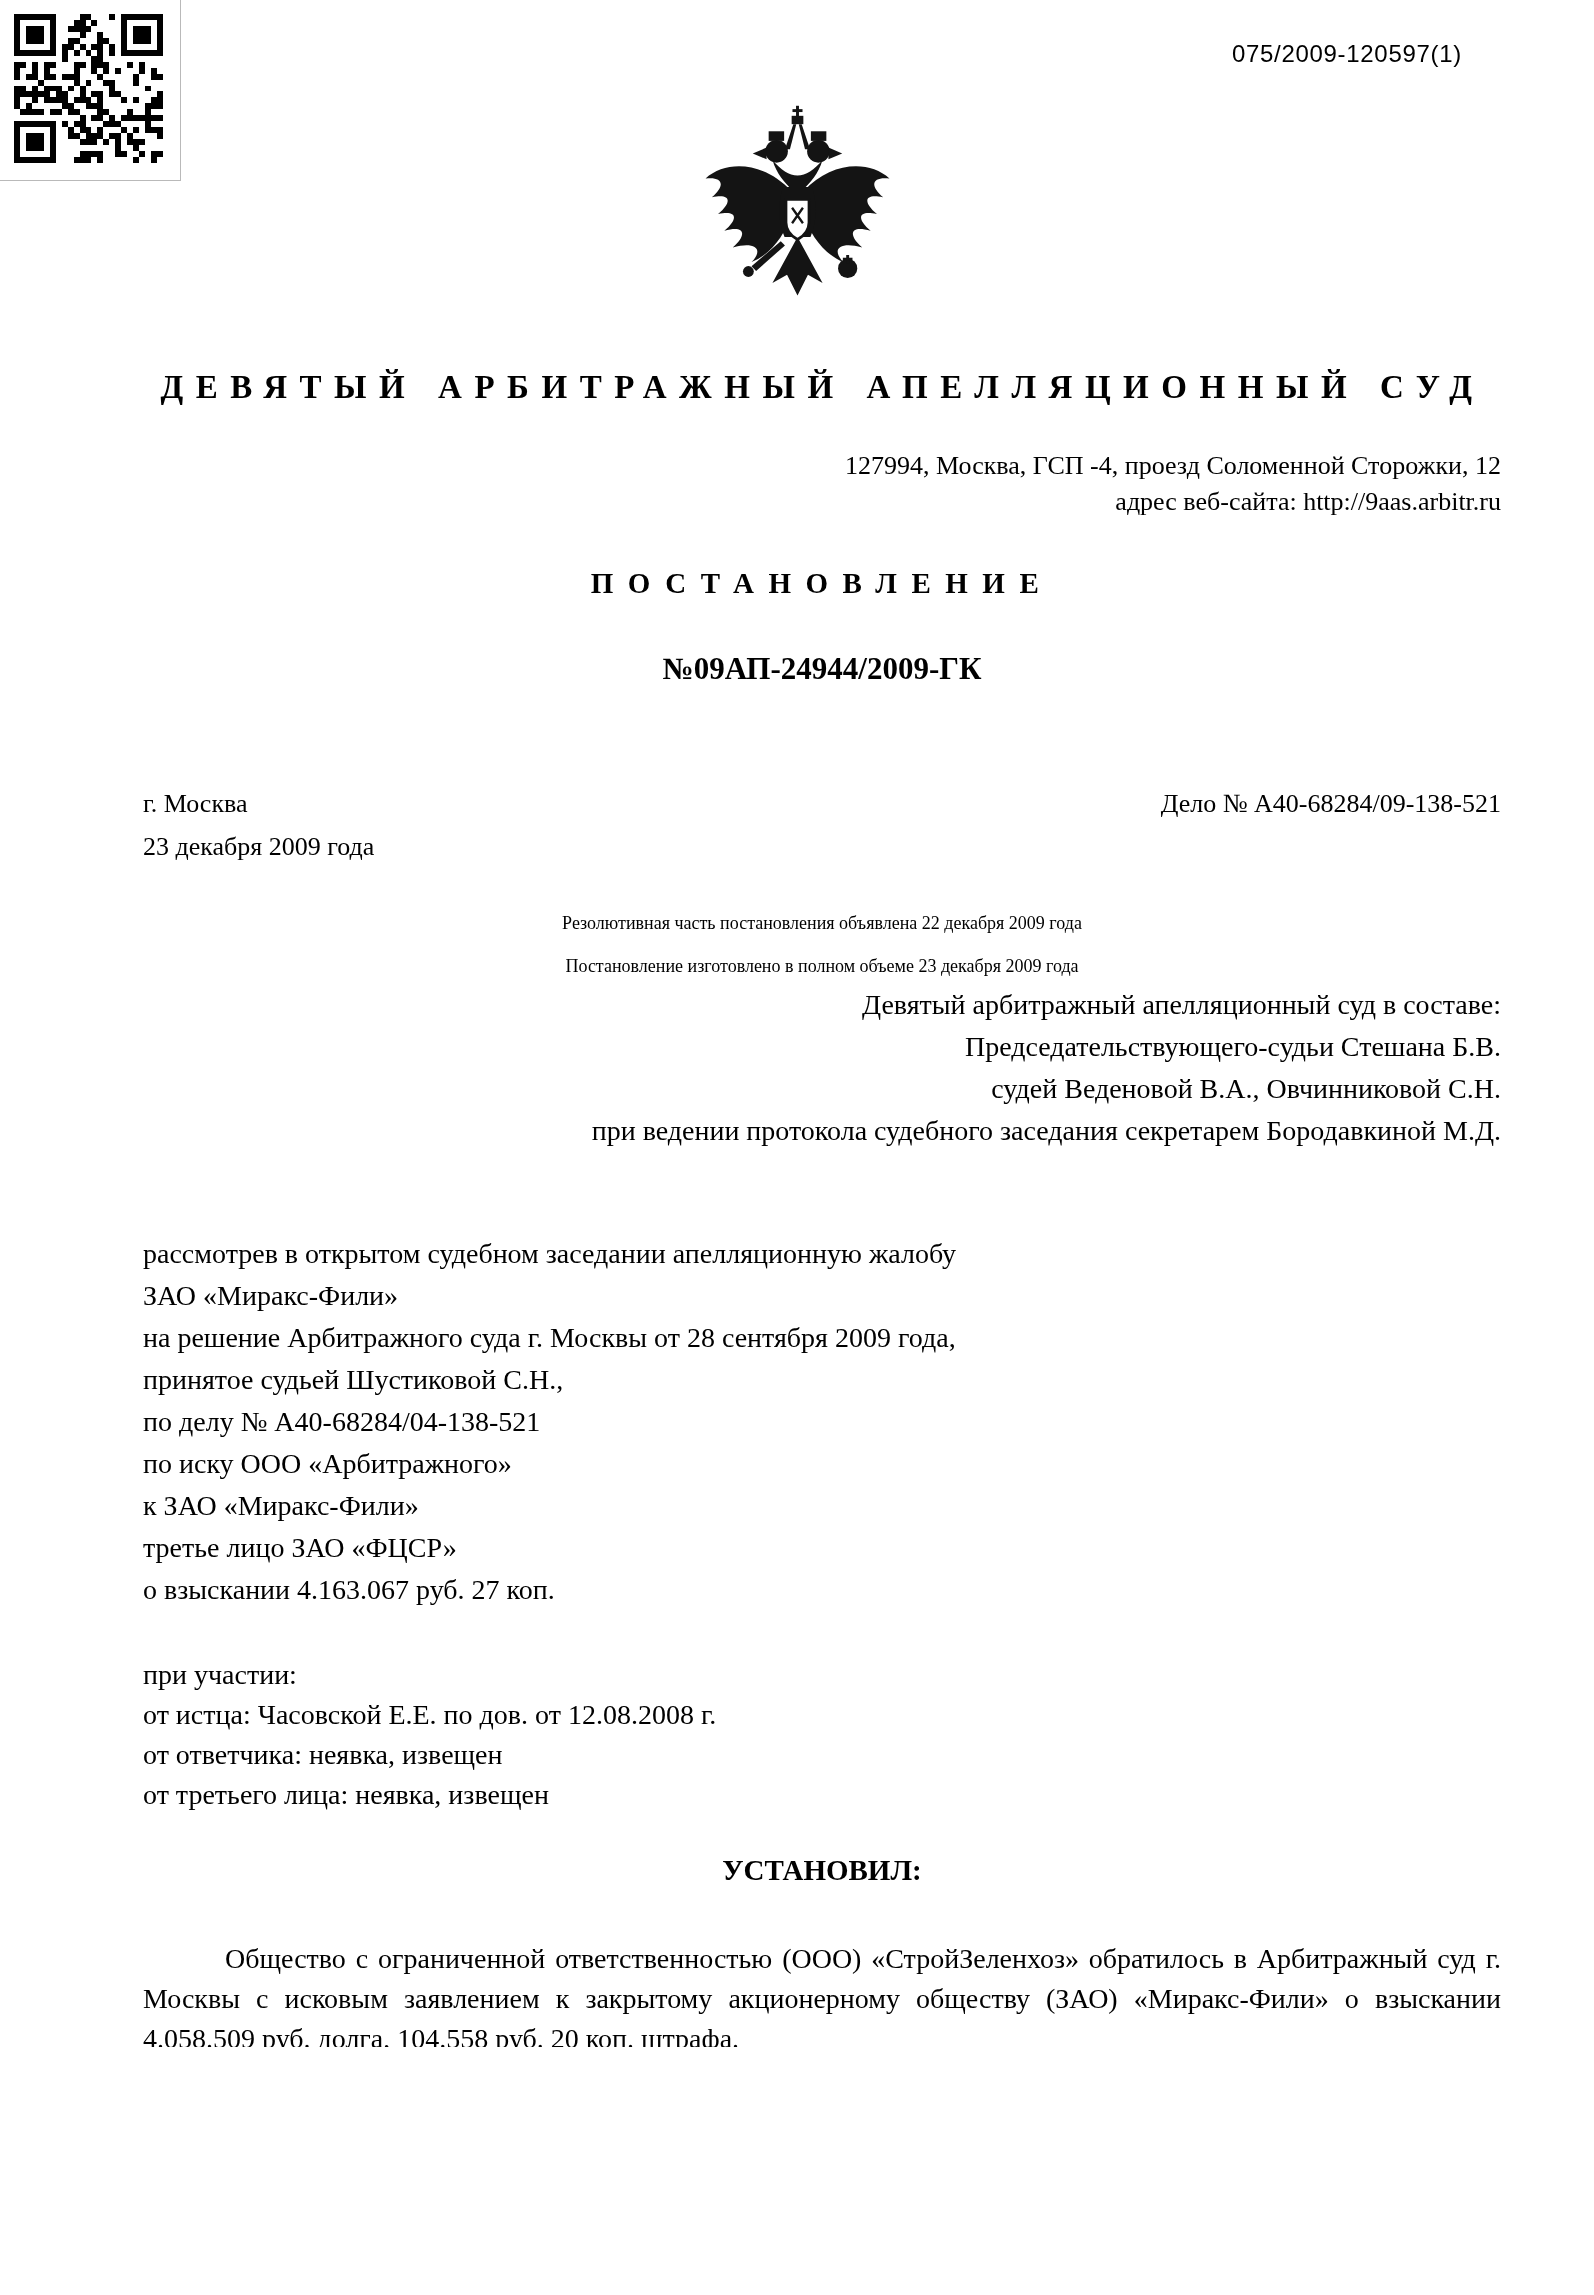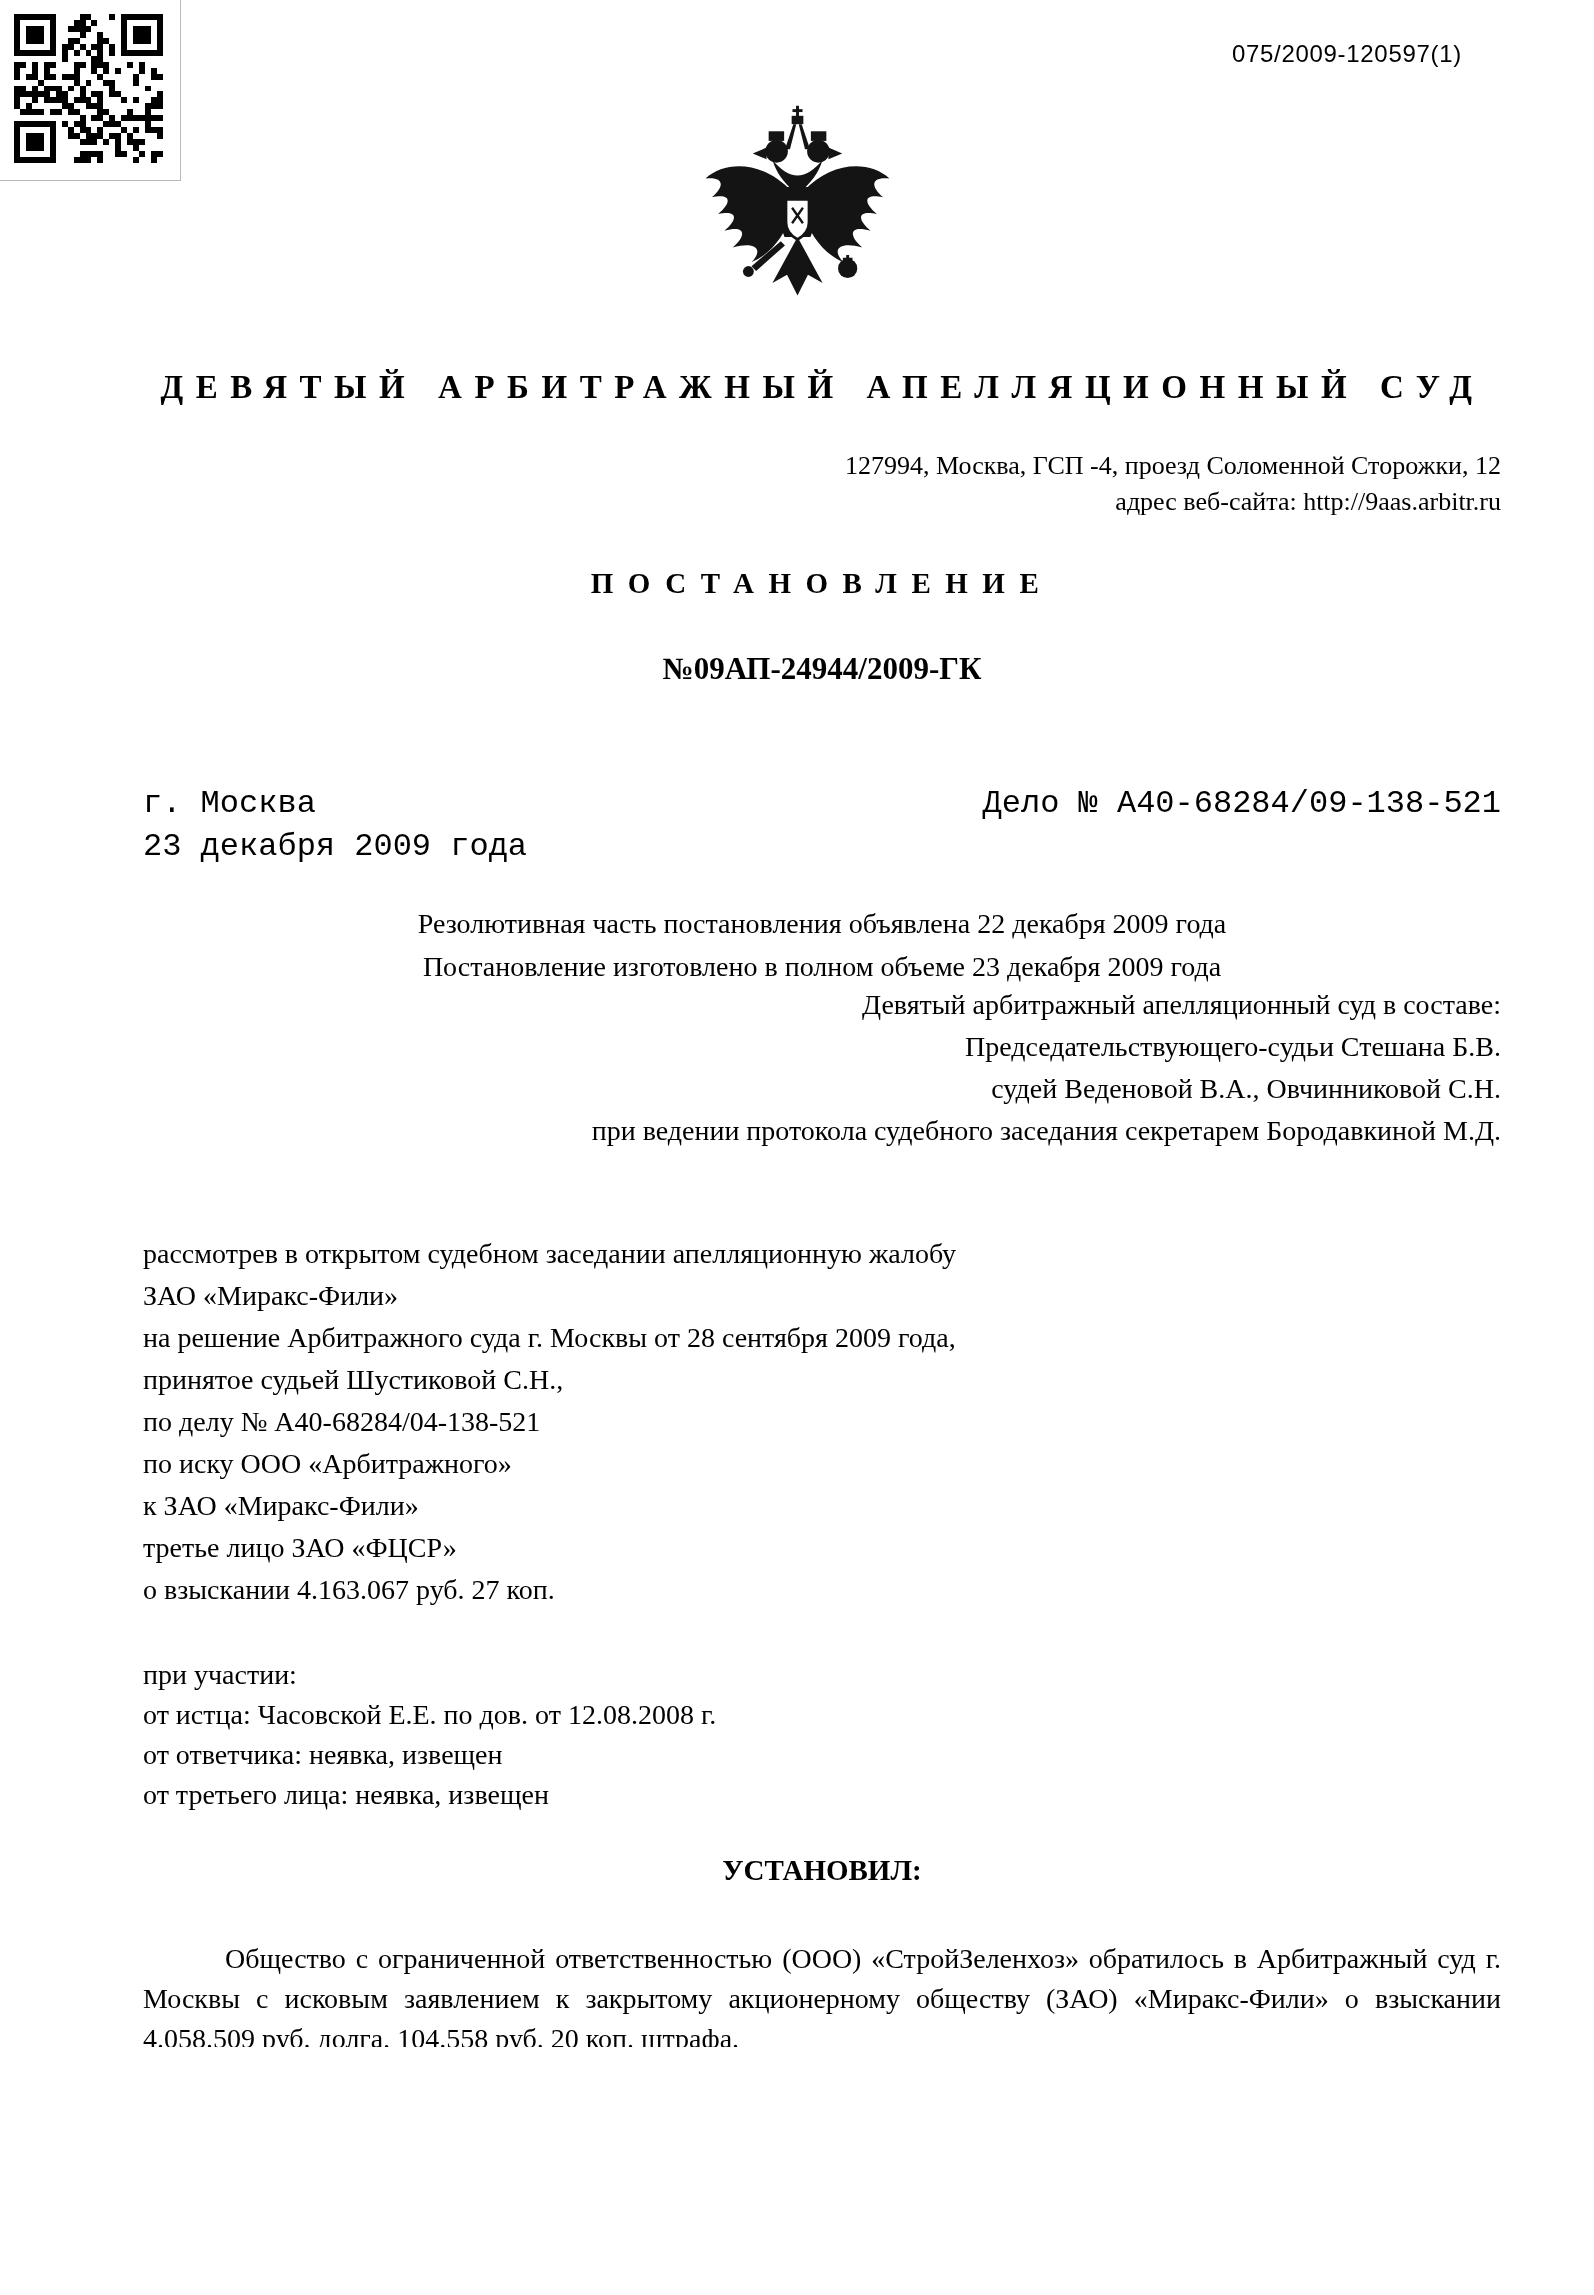--- a/index.html
+++ b/index.html
@@ -39,24 +39,24 @@
     white-space: nowrap; left: 112px; width: 1421px;
   }
   .court-contacts { top: 448px; text-align: right; font-size: 26px; line-height: 36px; }
 
   .doc-title {
     top: 567px; text-align: center;
     font-size: 29px; font-weight: bold; letter-spacing: 0.5em;
   }
   .case-number { top: 651px; text-align: center; font-size: 31px; font-weight: bold; }
 
-  .meta { top: 782px; font-size: 32px; line-height: 43px; font-family: Liberation Mono, monospace; }
+  .meta { top: 782px; font-size: 26px; line-height: 43px; }
   .meta-row { display: flex; justify-content: space-between; }
 
-  .announcement { top: 902px; text-align: center; font-size: 28px; line-height: 43px; }
+  .announcement { top: 902px; text-align: center; font-size: 18px; line-height: 43px; }
 
   .composition { top: 984px; font-size: 28px; line-height: 42px; text-align: right; }
   .case-lines  { top: 1233px; font-size: 28px; line-height: 42px; }
   .participants{ top: 1655px; font-size: 28px; line-height: 40px; }
 
   .ustanovil { top: 1854px; text-align: center; font-size: 29px; font-weight: bold; }
 
   .body-paragraph {
     top: 1939px; font-size: 28px; line-height: 40px;
     text-align: justify; text-indent: 82px;

